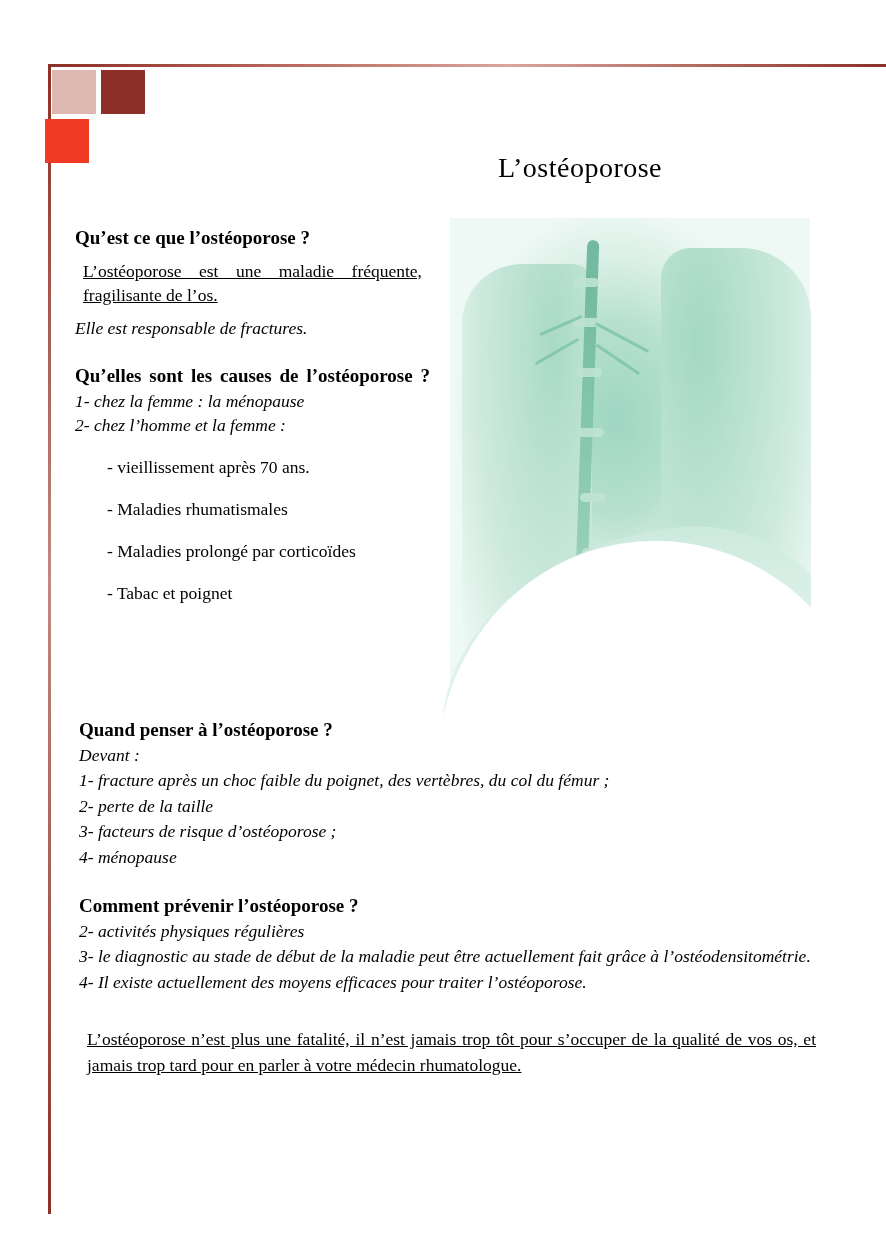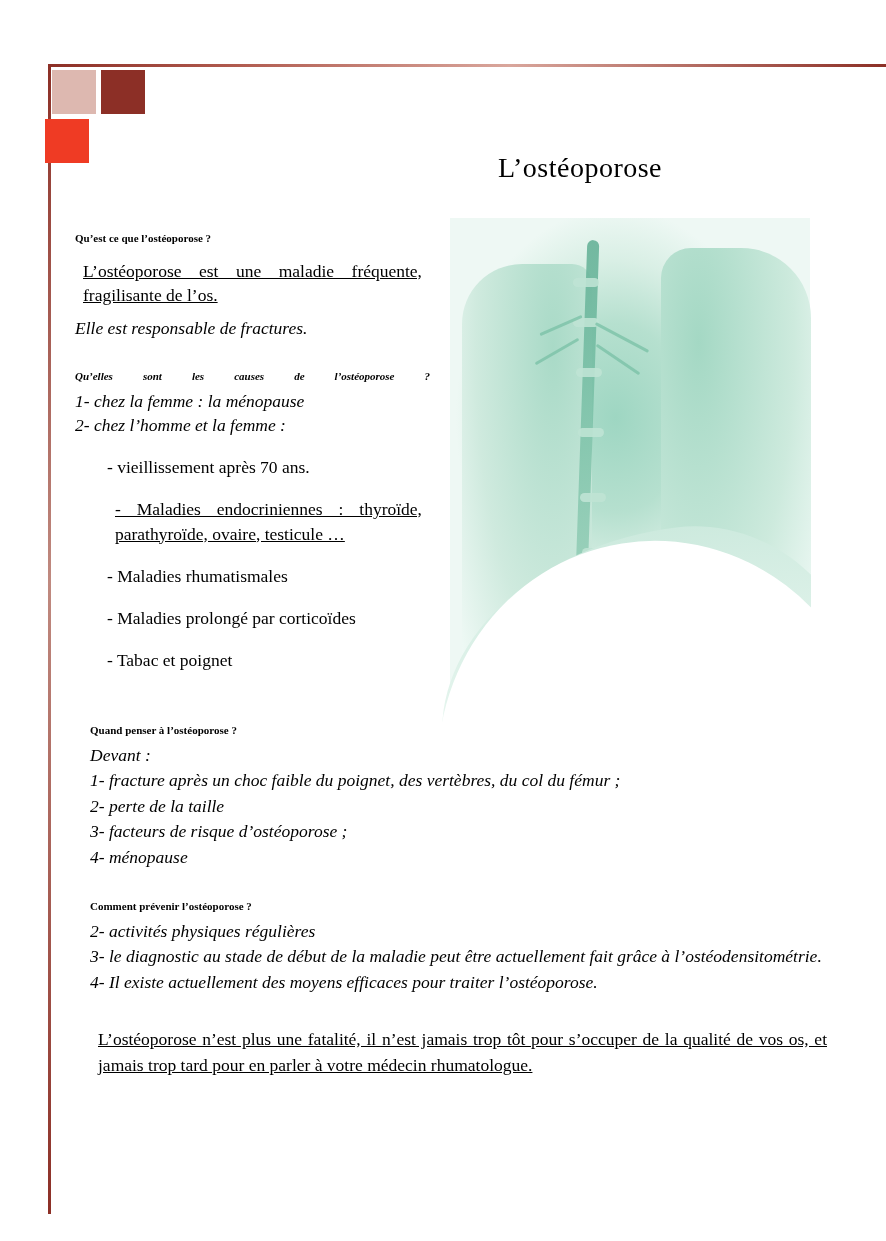--- a/index.html
+++ b/index.html
@@ -165,36 +165,35 @@
   .col-left {
     position: absolute;
     left: 75px;
     top: 226px;
     width: 355px;
     font-size: 17.5px;
     line-height: 24.5px;
   }
   .full-text {
     position: absolute;
-    left: 90px;
+    left: 79px;
     top: 718px;
     width: 745px;
     font-size: 17.5px;
     line-height: 25.5px;
   }
   h2.sec {
-    font-size: 11px;
+    font-size: 19px;
     font-weight: bold;
     margin: 0;
     line-height: 24.5px;
   }
   h2.sec.just {
     text-align: justify;
     text-align-last: justify;
-    font-style: italic;
   }
   p.body {
     margin: 0;
     font-style: italic;
   }
   p.just {
     margin: 8px;
     text-align: justify;
     text-decoration: underline;
   }
@@ -245,21 +244,20 @@
   <h2 class="sec">Qu’est ce que l’ostéoporose ?</h2>
   <p class="just">L’ostéoporose est une maladie fréquente, fragilisante de l’os.</p>
   <p class="body">Elle est responsable de fractures.</p>
 
   <div class="gap"></div>
 
   <h2 class="sec just">Qu’elles sont les causes de l’ostéoporose ?</h2>
   <p class="body">1- chez la femme : la ménopause</p>
   <p class="body">2- chez l’homme et la femme :</p>
   <p class="indent">- vieillissement après 70 ans.</p>
-  <p class="indent just">- Maladies endocriniennes : thyroïde, parathyroïde, ovaire, testicule …</p>
   <p class="indent">- Maladies rhumatismales</p>
   <p class="indent">- Maladies prolongé par corticoïdes</p>
   <p class="indent">- Tabac et poignet</p>
 </div>
 
 <div class="full-text">
   <h2 class="sec">Quand penser à l’ostéoporose ?</h2>
   <p class="body">Devant :</p>
   <p class="body">1- fracture après un choc faible du poignet, des vertèbres, du col du fémur ;</p>
   <p class="body">2- perte de la taille</p>

